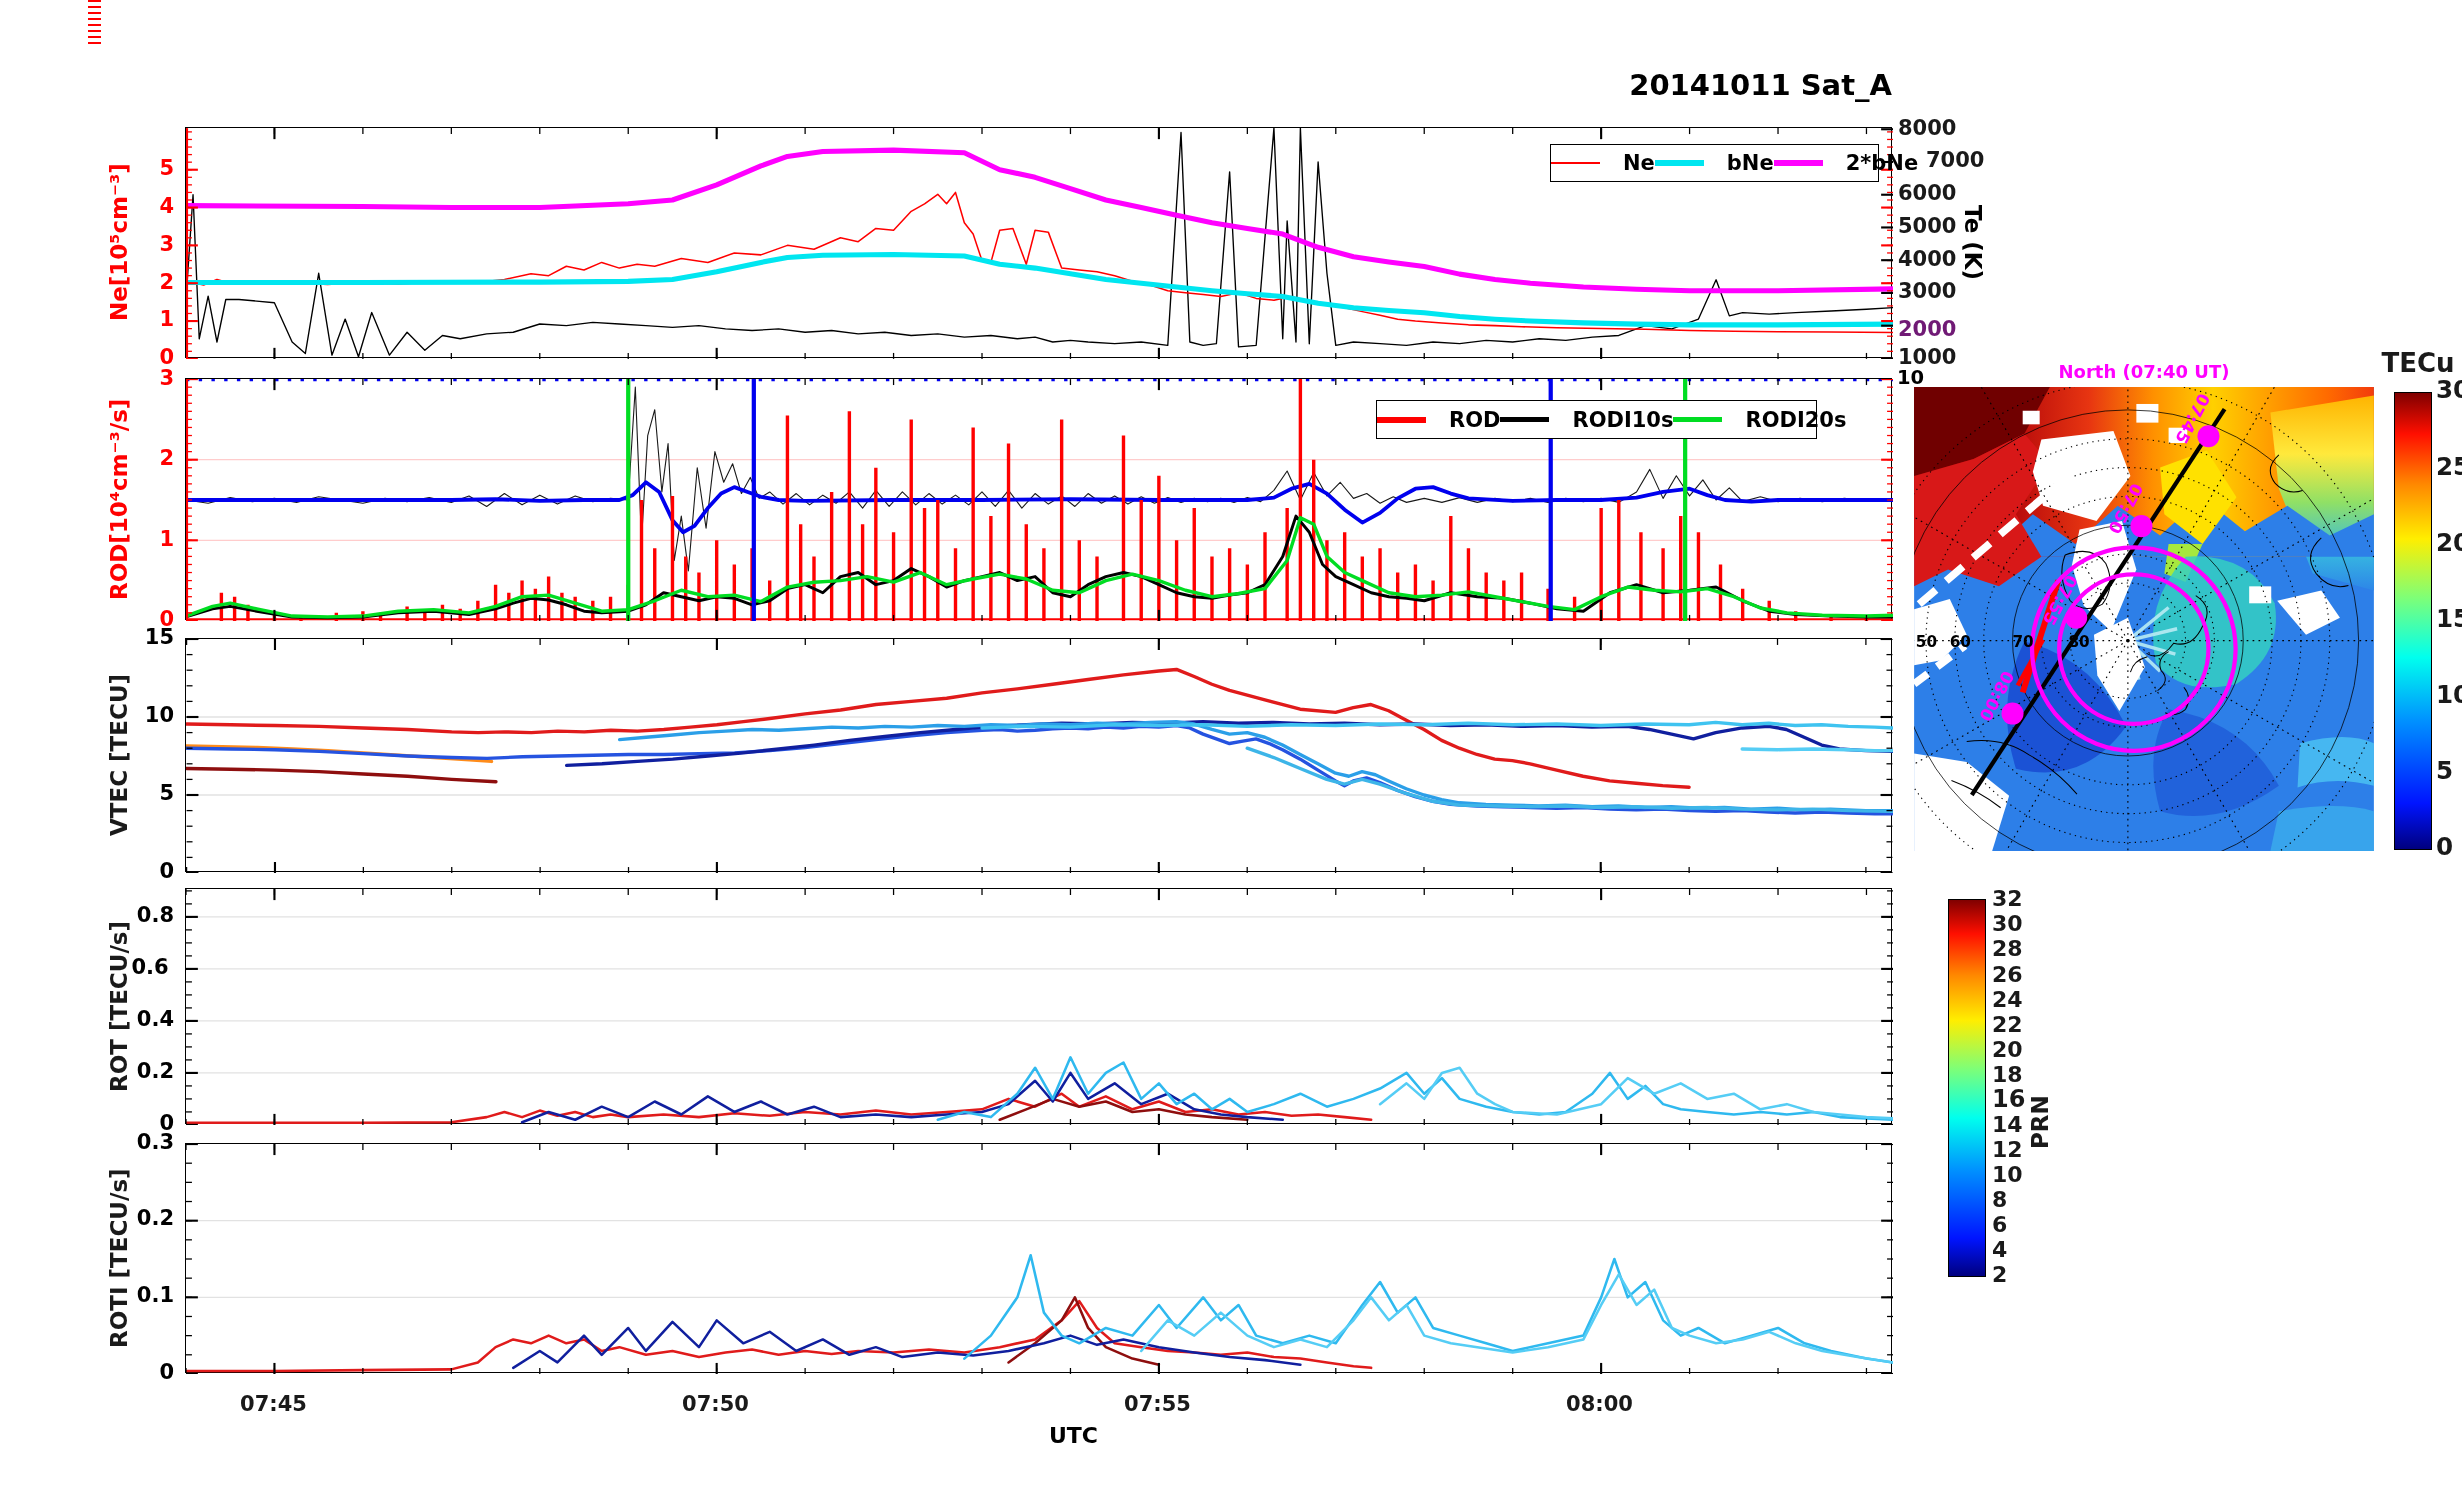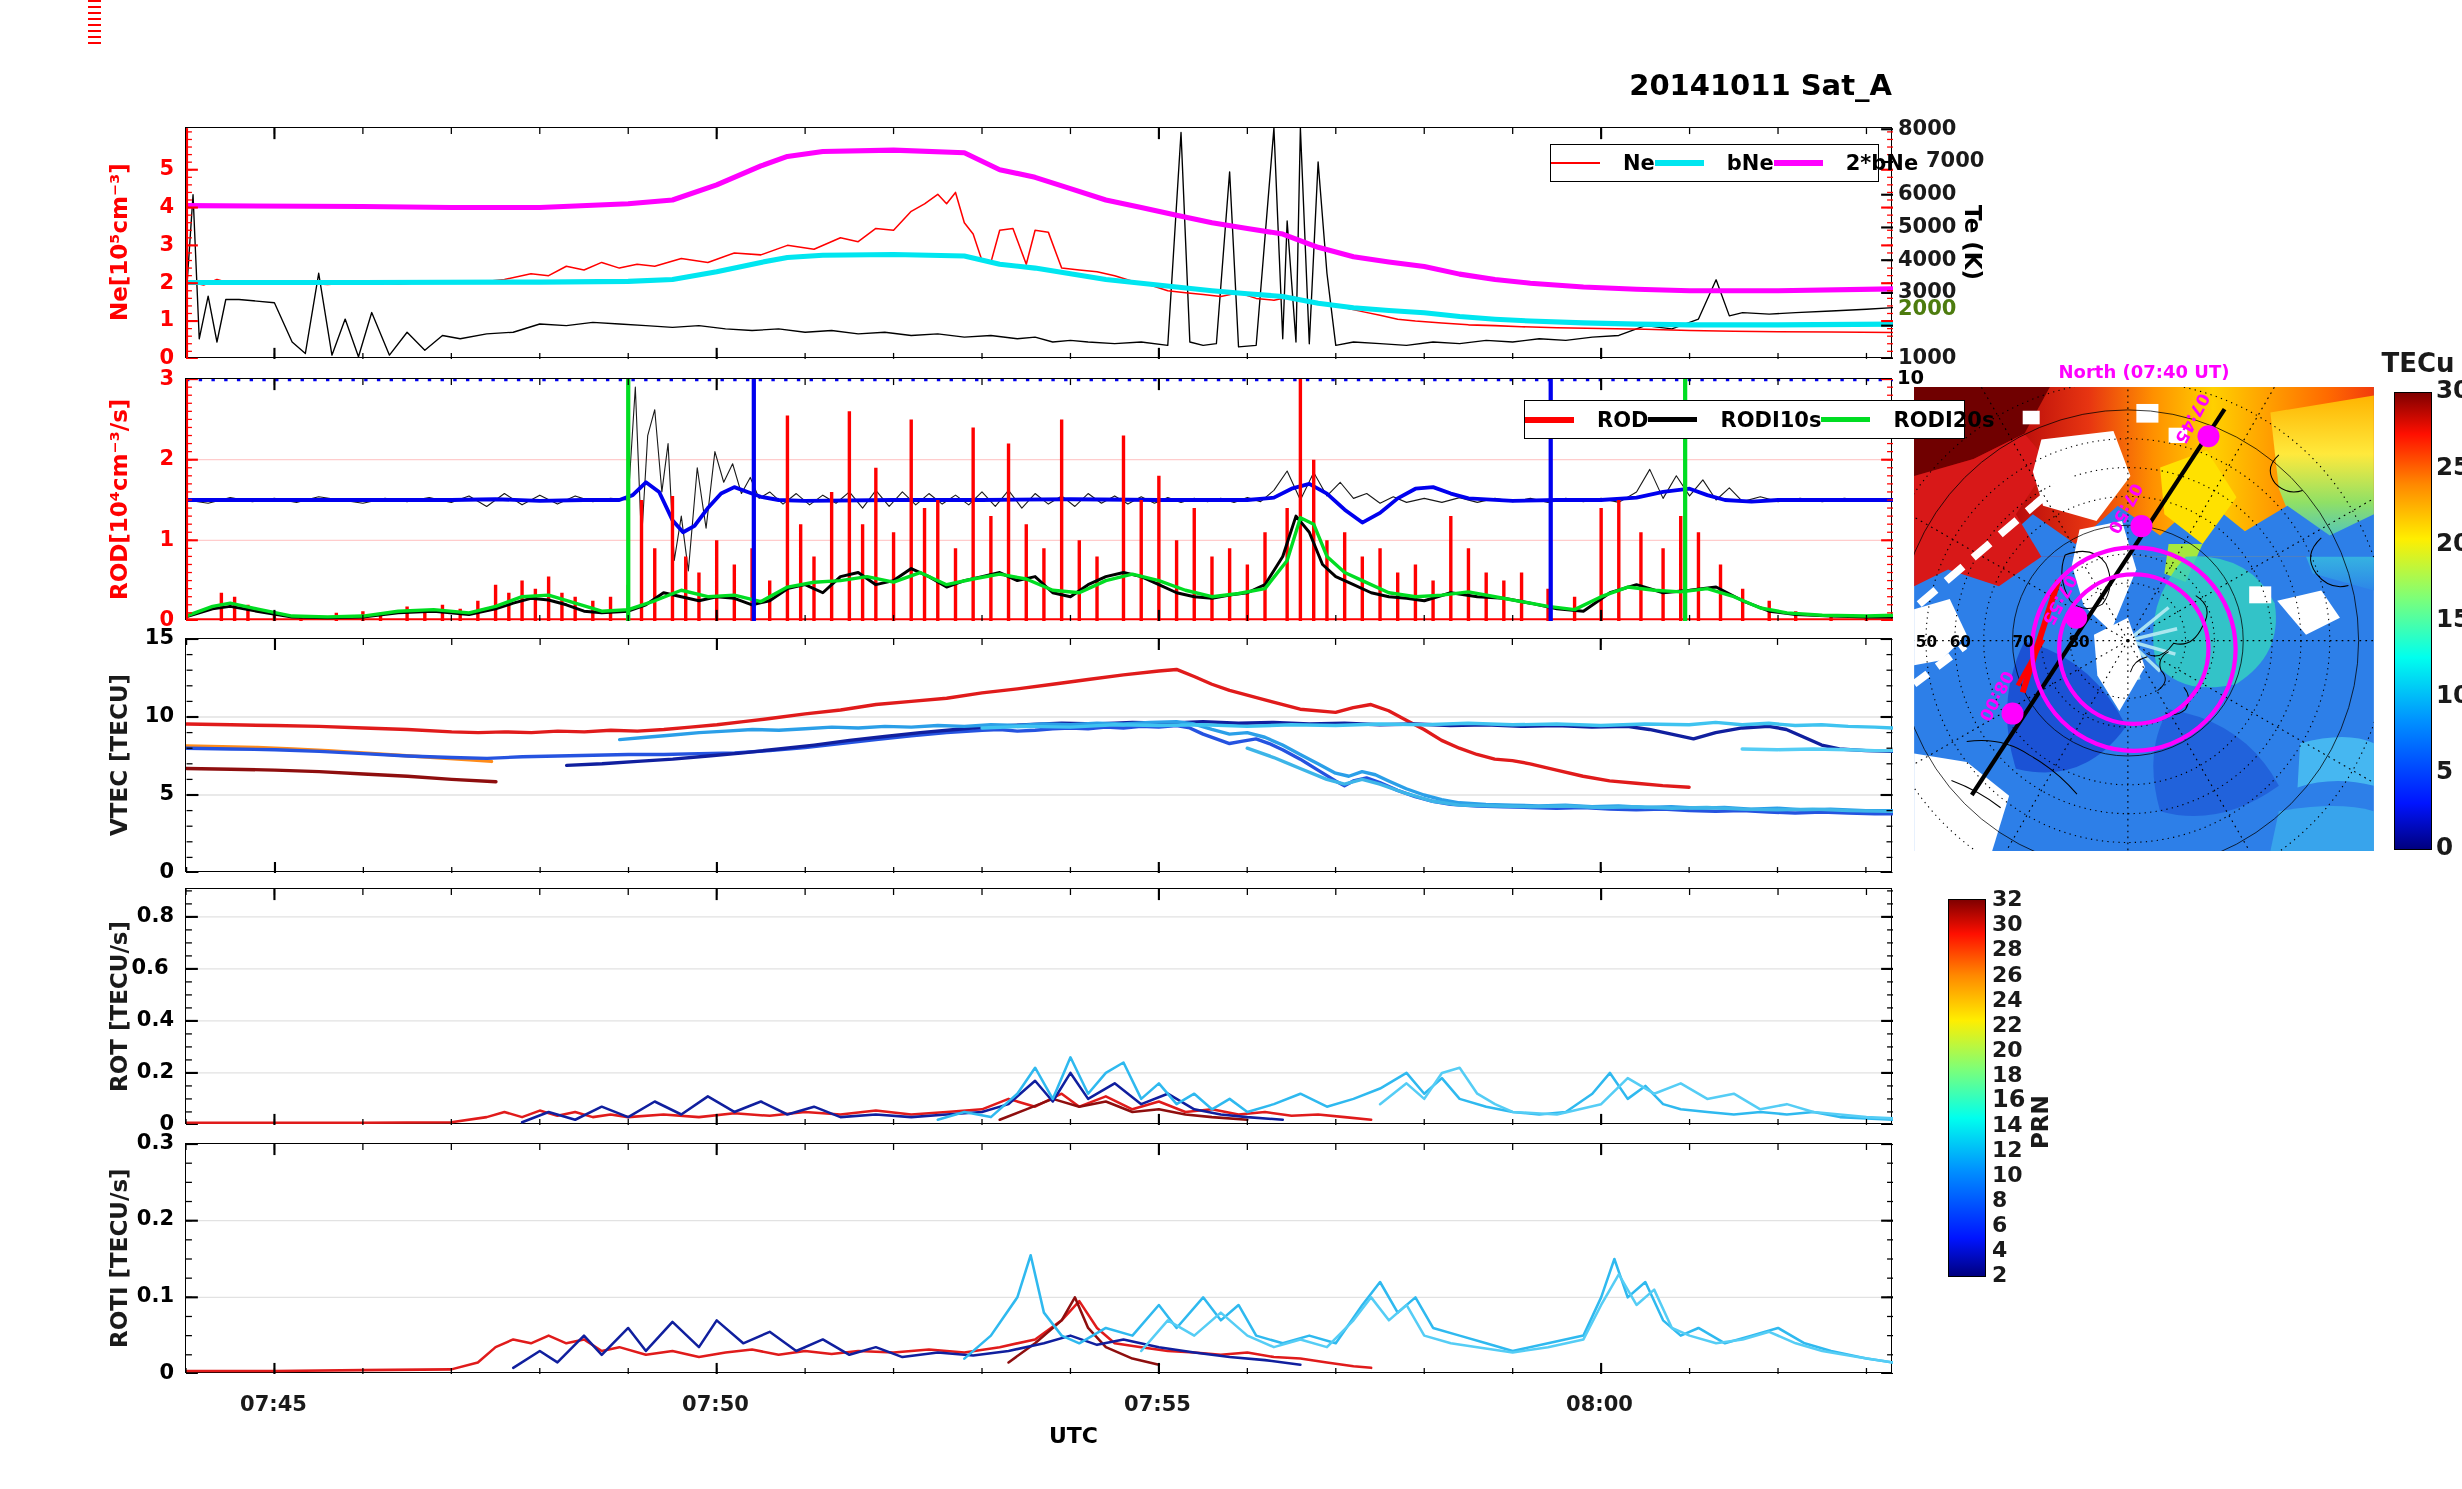--- a/index.html
+++ b/index.html
@@ -641,21 +641,21 @@
     </span>
   <span class="li">
       <i class="sw" style="background: rgb(0, 230, 240); height: 6px;"></i>
       <b>bNe</b>
     </span>
   <span class="li">
       <i class="sw" style="background: rgb(255, 0, 255); height: 6px;"></i>
       <b>2*bNe</b>
     </span>
 </div>
-<div class="legend" id="legend-1" style="left:1524px;top:400px;width:439px;height:37px;">
+<div class="legend" id="legend-1" style="left:1376px;top:400px;width:439px;height:37px;">
   <span class="li">
       <i class="sw" style="background: rgb(255, 0, 0); height: 6px;"></i>
       <b>ROD</b>
     </span>
   <span class="li">
       <i class="sw" style="background: rgb(0, 0, 0); height: 4.2px;"></i>
       <b>RODI10s</b>
     </span>
   <span class="li">
       <i class="sw" style="background: rgb(0, 221, 34); height: 5.1px;"></i>
@@ -779,21 +779,21 @@
 <div class="cb" style="left:1948px;top:899px;width:36px;height:376px;"></div>
 <div class="prn-label">PRN</div>
 
 <div class="tick-label" style="left: 126px; top: 345px; width: 48px; text-align: right; color: rgb(255, 0, 0);">0</div>
 <div class="tick-label" style="left: 126px; top: 307px; width: 48px; text-align: right; color: rgb(255, 0, 0);">1</div>
 <div class="tick-label" style="left: 126px; top: 270px; width: 48px; text-align: right; color: rgb(255, 0, 0);">2</div>
 <div class="tick-label" style="left: 126px; top: 232px; width: 48px; text-align: right; color: rgb(255, 0, 0);">3</div>
 <div class="tick-label" style="left: 126px; top: 194px; width: 48px; text-align: right; color: rgb(255, 0, 0);">4</div>
 <div class="tick-label" style="left: 126px; top: 156px; width: 48px; text-align: right; color: rgb(255, 0, 0);">5</div>
 <div class="tick-label" style="left: 1898px; top: 345px; width: 85px; color: rgb(26, 26, 26);">1000</div>
-<div class="tick-label" style="left: 1898px; top: 296px; width: 85px; color: #4d7c0f;">2000</div>
+<div class="tick-label" style="left: 1898px; top: 317px; width: 85px; color: #701a75;">2000</div>
 <div class="tick-label" style="left: 1898px; top: 279px; width: 85px; color: rgb(26, 26, 26);">3000</div>
 <div class="tick-label" style="left: 1898px; top: 247px; width: 85px; color: rgb(26, 26, 26);">4000</div>
 <div class="tick-label" style="left: 1898px; top: 214px; width: 85px; color: rgb(26, 26, 26);">5000</div>
 <div class="tick-label" style="left: 1898px; top: 181px; width: 85px; color: rgb(26, 26, 26);">6000</div>
 <div class="tick-label" style="left: 1898px; top: 148px; width: 85px; color: rgb(26, 26, 26); margin-left: 28px;">7000</div>
 <div class="tick-label" style="left: 1898px; top: 116px; width: 85px; color: rgb(26, 26, 26);">8000</div>
 <div class="tick-label" style="left: 126px; top: 607px; width: 48px; text-align: right; color: rgb(255, 0, 0);">0</div>
 <div class="tick-label" style="left: 126px; top: 527px; width: 48px; text-align: right; color: rgb(255, 0, 0);">1</div>
 <div class="tick-label" style="left: 126px; top: 446px; width: 48px; text-align: right; color: rgb(255, 0, 0);">2</div>
 <div class="tick-label" style="left: 126px; top: 366px; width: 48px; text-align: right; color: rgb(255, 0, 0);">3</div>

